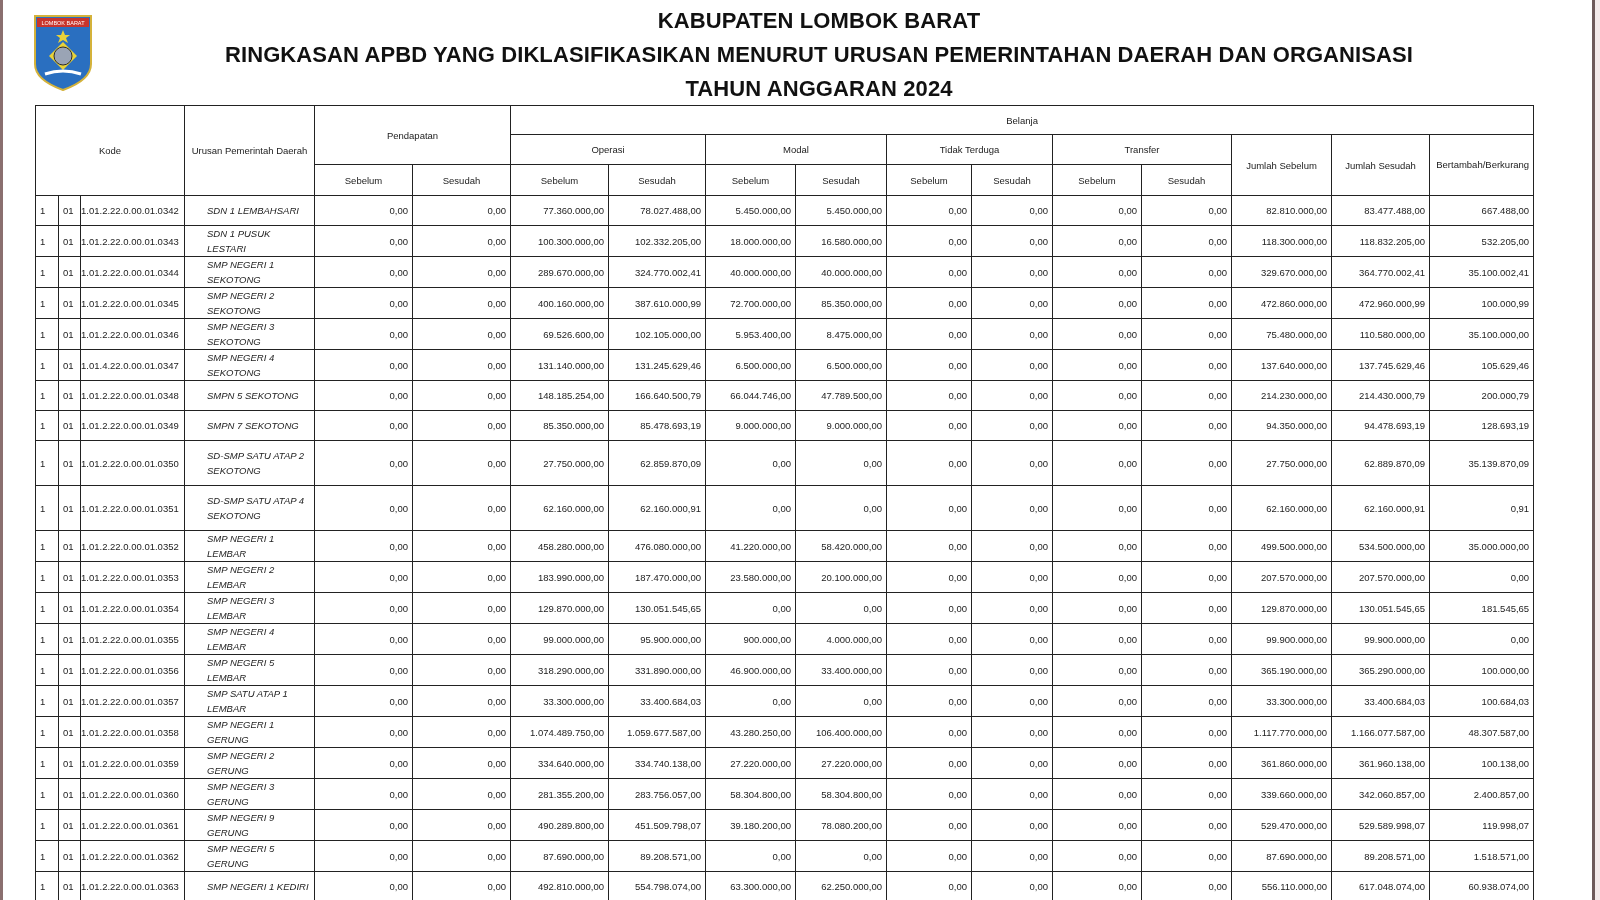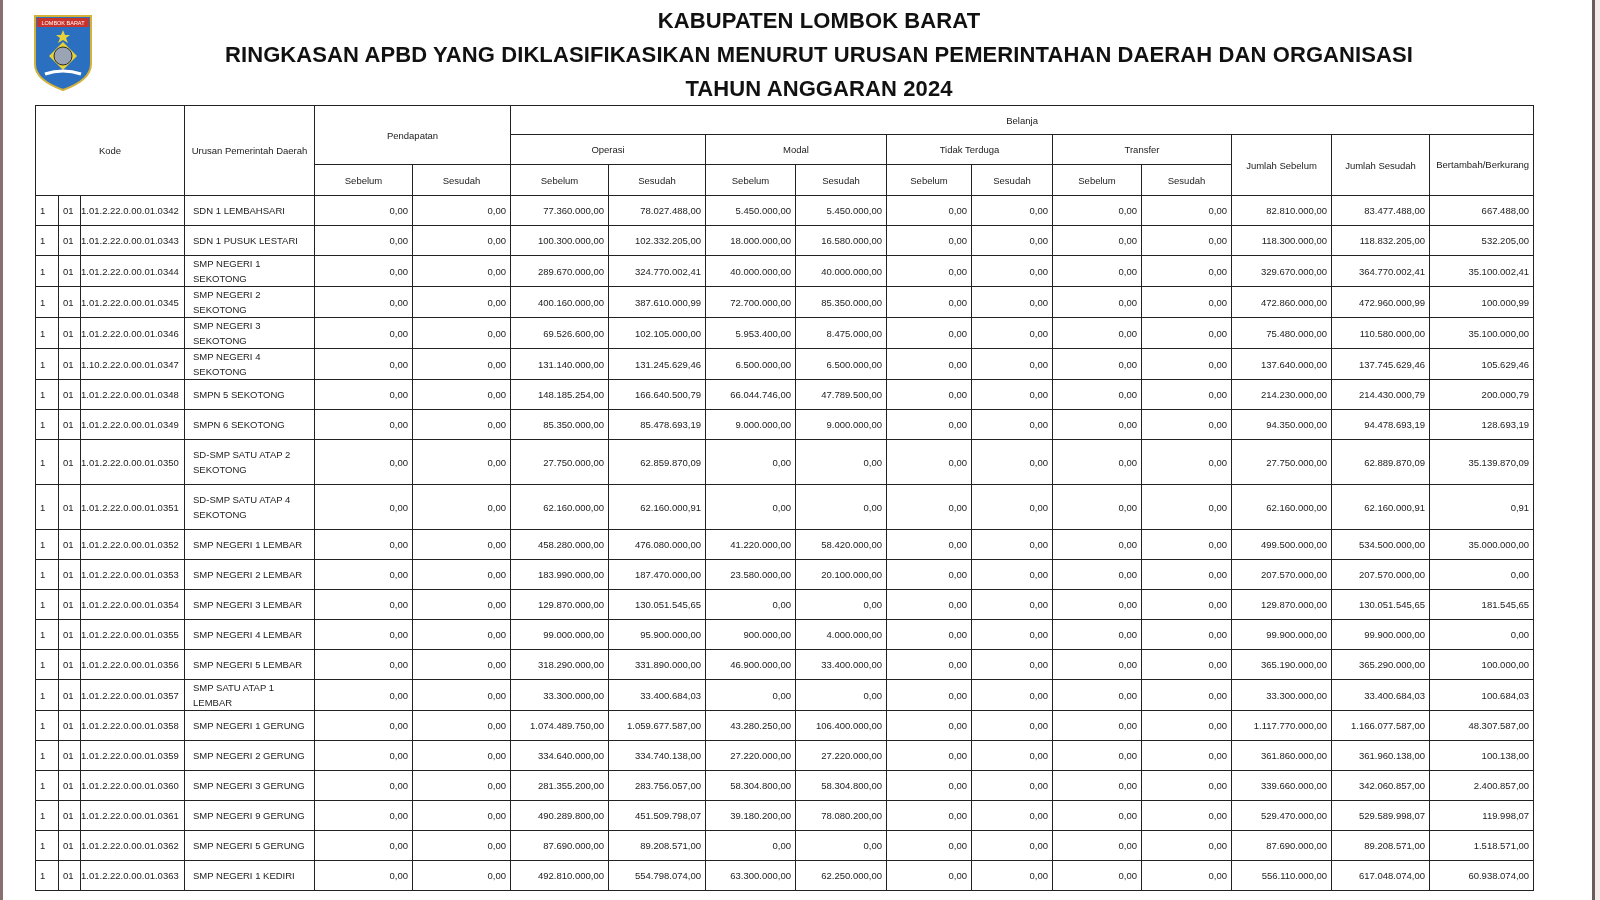--- a/index.html
+++ b/index.html
@@ -35,21 +35,21 @@
     font-size: 9.5px; color: #222; padding: 0 4px;
     overflow: hidden; white-space: nowrap;
   }
   table.apbd th { font-weight: normal; text-align: center; height: 29px; }
   table.apbd tr.hrow1 th { height: 28px; }
   table.apbd tr.hrow2 th { height: 29px; }
   table.apbd tr.hrow3 th { height: 30px; text-align: center; }
   table.apbd td { height: 29px; text-align: right; }
   table.apbd td.c-lvl1, table.apbd td.c-lvl2 { text-align: left; padding-left: 4px; }
   table.apbd td.c-code { text-align: left; padding-left: 0; }
-  table.apbd td.c-name { text-align: left; white-space: normal; line-height: 15px; padding-left: 8px; }
+  table.apbd td.c-name { text-align: left; white-space: normal; line-height: 15px; padding-left: 22px; font-style: italic; }
   table.apbd tr.tall td { height: 44px; }
   table.apbd th.wrap { white-space: normal; line-height: 14px; text-align: right; }
 </style>
 </head>
 <body>
 
 <div class="left-border"></div>
 <div class="right-border"></div>
 <div class="right-pad"></div>
 
@@ -212,21 +212,21 @@
         <td>0,00</td>
         <td>0,00</td>
         <td>0,00</td>
         <td>75.480.000,00</td>
         <td>110.580.000,00</td>
         <td>35.100.000,00</td>
       </tr>
       <tr>
         <td class="c-lvl1">1</td>
         <td class="c-lvl2">01</td>
-        <td class="c-code">1.10.2.22.0.00.01.0347</td>
+        <td class="c-code">1.01.4.22.0.00.01.0347</td>
         <td class="c-name">SMP NEGERI 4 SEKOTONG</td>
         <td>0,00</td>
         <td>0,00</td>
         <td>131.140.000,00</td>
         <td>131.245.629,46</td>
         <td>6.500.000,00</td>
         <td>6.500.000,00</td>
         <td>0,00</td>
         <td>0,00</td>
         <td>0,00</td>
@@ -251,21 +251,21 @@
         <td>0,00</td>
         <td>0,00</td>
         <td>214.230.000,00</td>
         <td>214.430.000,79</td>
         <td>200.000,79</td>
       </tr>
       <tr>
         <td class="c-lvl1">1</td>
         <td class="c-lvl2">01</td>
         <td class="c-code">1.01.2.22.0.00.01.0349</td>
-        <td class="c-name">SMPN 6 SEKOTONG</td>
+        <td class="c-name">SMPN 7 SEKOTONG</td>
         <td>0,00</td>
         <td>0,00</td>
         <td>85.350.000,00</td>
         <td>85.478.693,19</td>
         <td>9.000.000,00</td>
         <td>9.000.000,00</td>
         <td>0,00</td>
         <td>0,00</td>
         <td>0,00</td>
         <td>0,00</td>

